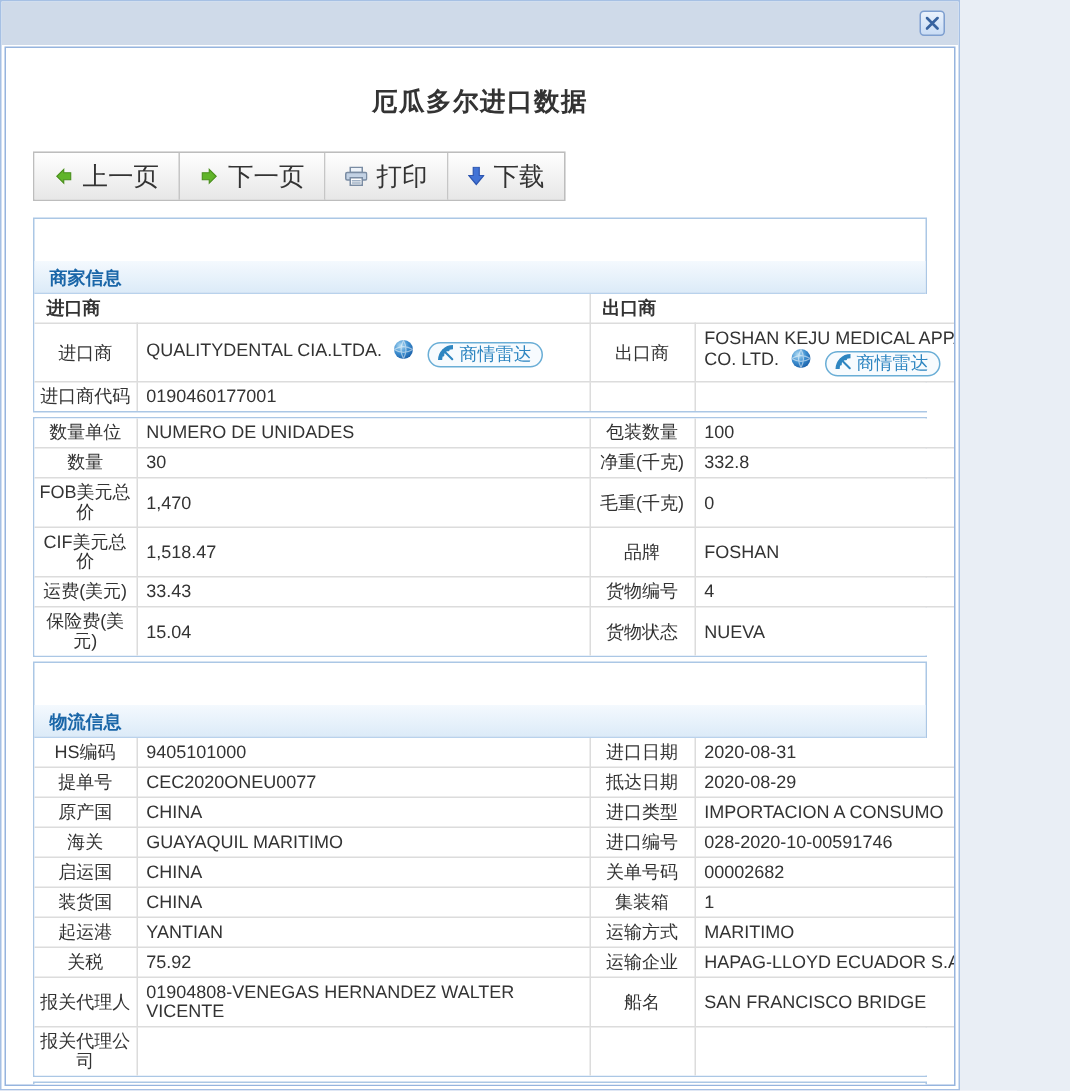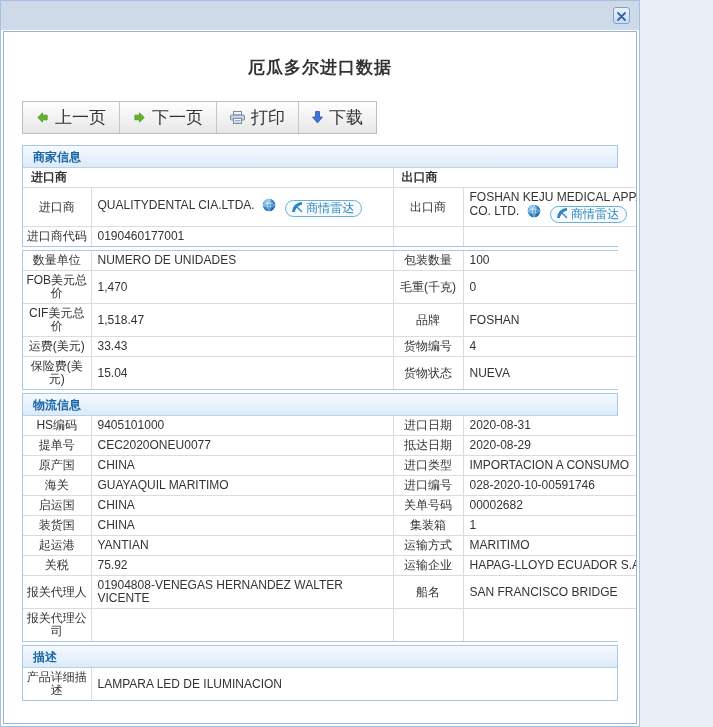--- a/index.html
+++ b/index.html
@@ -17,21 +17,21 @@
 
   .toolbar { display:inline-flex; margin:22px 0 0 18px; border:1px solid #bdbdbd; background:#eee; }
   .tb-btn { display:flex; align-items:center; gap:6px; padding:4px 13px; font-size:17px; color:#333;
             background:linear-gradient(#fefefe,#e7e7e7); border-right:1px solid #c6c6c6; cursor:pointer; white-space:nowrap;justify-content:space-between; }
   .tb-btn:last-child { border-right:none; }
   .tb-btn .ic { display:inline-flex; }
 
   .content { margin:11px 18px 0; }
   .section { border:1px solid #abc7e5; margin-bottom:3px; background:#fff; }
   .section-title { padding:4px 10px 3px; font-size:12px; font-weight:bold; color:#1a66a8;
-                   background:linear-gradient(#f4f9fe,#dcebf8); border-bottom:1px solid #b9d2ec; line-height:14px; }
+                   background:linear-gradient(#f4f9fe,#dcebf8); border-bottom:1px solid #b9d2ec; line-height:14px;margin-top:28px; }
 
   table { width:100%; border-collapse:collapse; table-layout:fixed; }
   td { border:1px solid #dcdcdc; font-size:12px; line-height:13px; padding:3px 6px; color:#333;
        word-wrap:break-word; overflow-wrap:break-word; vertical-align:middle; background:#fff; }
   tr td:first-child { border-left:none; }
   tr td:last-child { border-right:none; }
   tr:first-child td { border-top:none; }
   tr:last-child td { border-bottom:none; }
   td.lbl { text-align:center; padding:3px 2px; }
   tr.subhead td { font-weight:bold; padding-left:8px; }
@@ -186,20 +186,26 @@
               <col style="width:233px">
             </colgroup>
           <tbody>
               <tr>
             <td class="lbl">数量单位</td>
             <td>NUMERO DE UNIDADES</td>
             <td class="lbl">包装数量</td>
             <td>100</td>
           </tr>
           <tr>
+            <td class="lbl">数量</td>
+            <td>30</td>
+            <td class="lbl">净重(千克)</td>
+            <td>332.8</td>
+          </tr>
+          <tr>
             <td class="lbl">FOB美元总价</td>
             <td>1,470</td>
             <td class="lbl">毛重(千克)</td>
             <td>0</td>
           </tr>
           <tr>
             <td class="lbl">CIF美元总价</td>
             <td>1,518.47</td>
             <td class="lbl">品牌</td>
             <td>FOSHAN</td>

